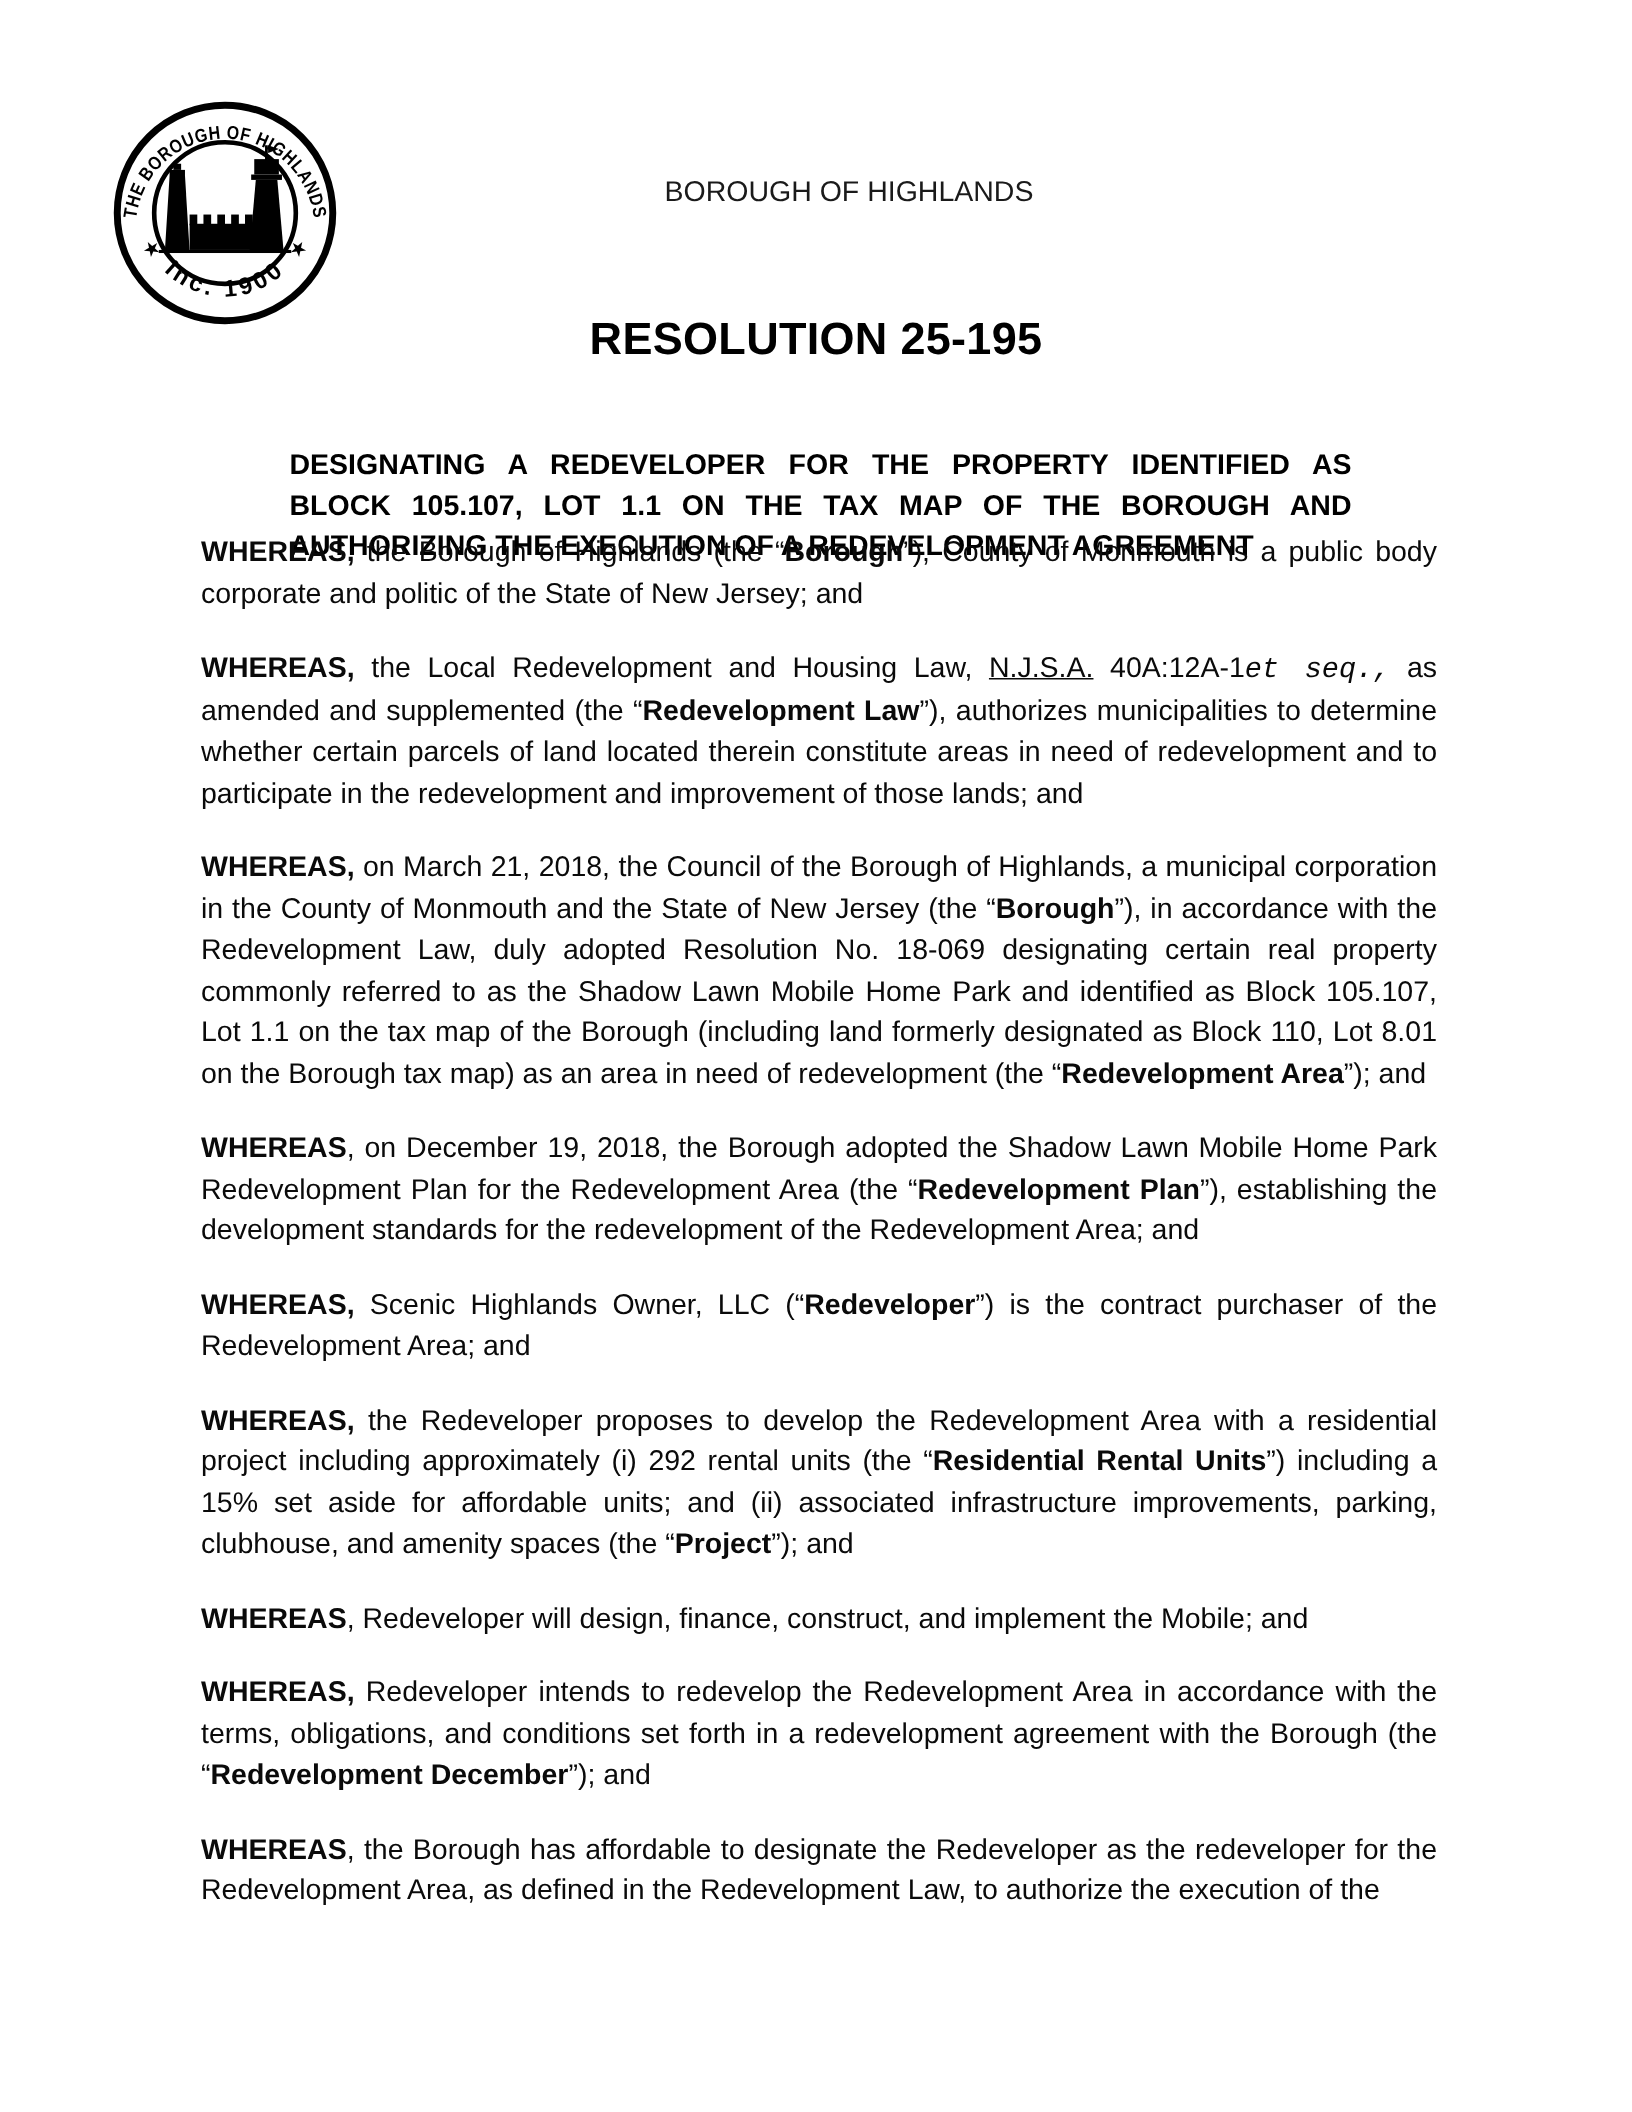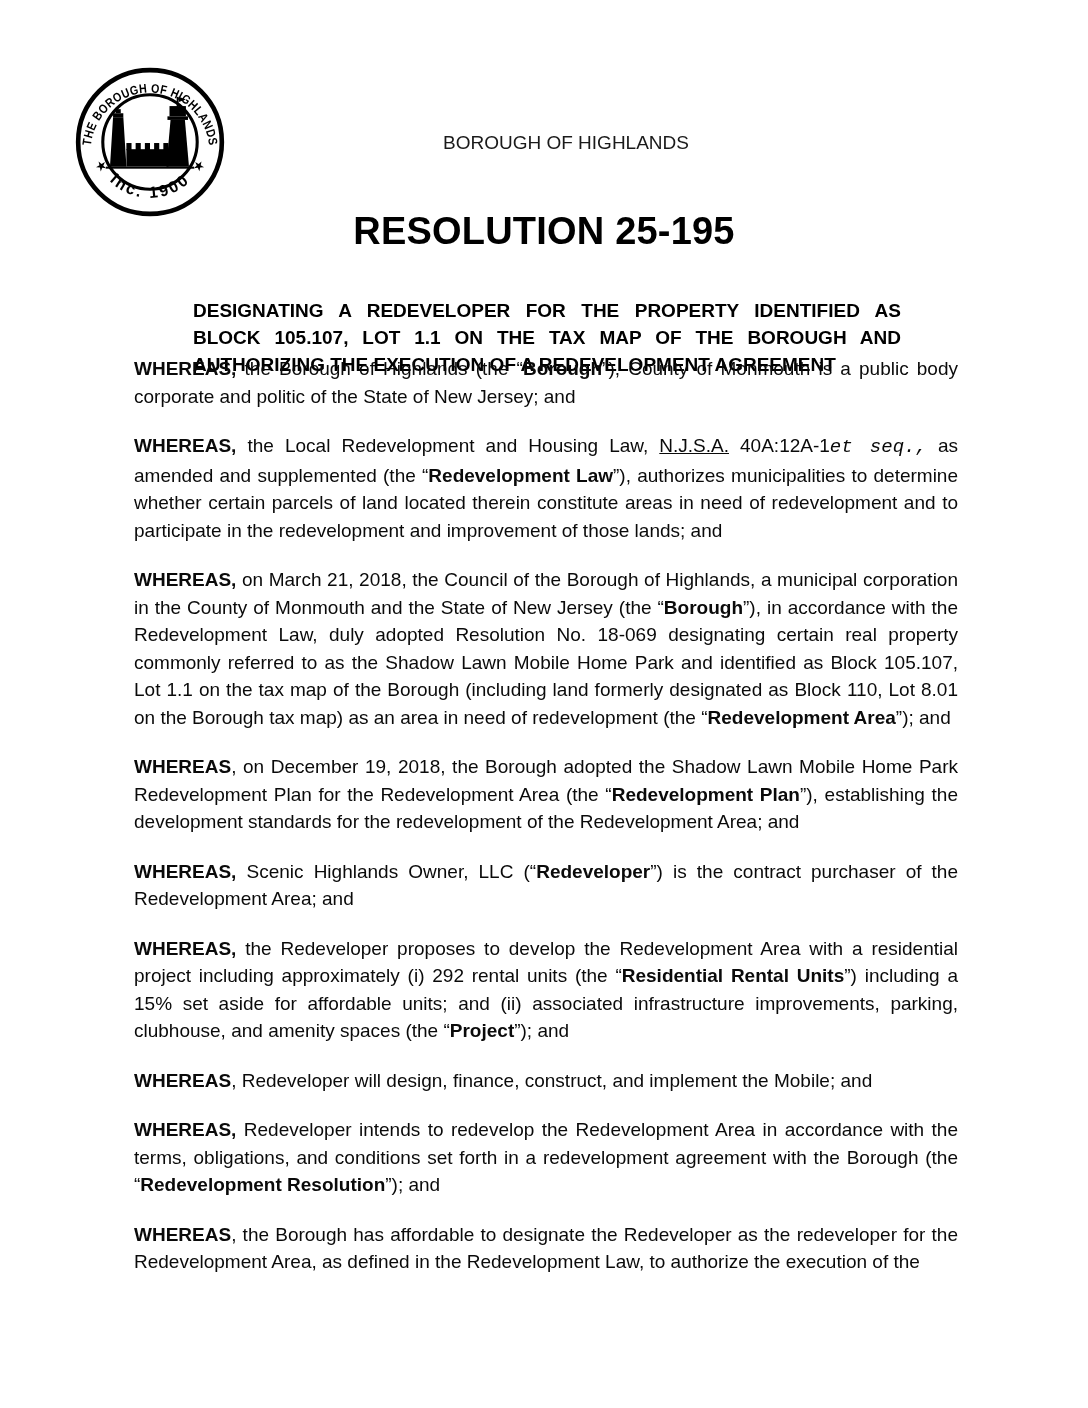--- a/index.html
+++ b/index.html
@@ -8,26 +8,26 @@
     width:1088px;height:1408px;
     margin:0 auto;
     background:#ffffff;
     color:#0a0a0a;
     font-family:"Liberation Sans","DejaVu Sans",sans-serif;
     overflow:hidden;
   }
   .seal{position:absolute;left:72px;top:64px;width:156px;height:156px;}
   .seal svg{width:100%;height:100%;}
   .hdr{
-    position:absolute;top:130px;left:0;right:0;
+    position:absolute;top:116px;left:0;right:0;
     text-align:center;font-size:19px;line-height:26px;color:#1a1a1a;padding-left:44px;
   }
   .title{
     position:absolute;top:210px;left:0;right:0;
-    text-align:center;font-size:38px;font-weight:700;color:#000;
+    text-align:center;font-size:30px;font-weight:700;color:#000;
     letter-spacing:0.2px;margin:0;
   }
   .subtitle{
     position:absolute;top:257px;left:193px;width:708px;
     font-size:19px;font-weight:700;line-height:27px;color:#000;
     text-align:justify;text-align-last:left;margin-top:40px;
   }
   .body{
     position:absolute;top:355px;left:130px;width:828px;
     font-size:19px;line-height:27.5px;color:#0a0a0a;
@@ -94,17 +94,17 @@
   <div class="subtitle">DESIGNATING A REDEVELOPER FOR THE PROPERTY IDENTIFIED AS BLOCK 105.107, LOT 1.1 ON THE TAX MAP OF THE BOROUGH AND AUTHORIZING THE EXECUTION OF A REDEVELOPMENT AGREEMENT</div>
 
   <div class="body">
       <p><span class="b">WHEREAS,</span><span> the Borough of Highlands (the “</span><span class="b">Borough</span><span>”), County of Monmouth is a public body corporate and politic of the State of New Jersey; and</span></p>
       <p><span class="b">WHEREAS,</span><span> the Local Redevelopment and Housing Law, </span><span class="u">N.J.S.A.</span><span> 40A:12A-1</span><span class="i">et seq.,</span><span> as amended and supplemented (the “</span><span class="b">Redevelopment Law</span><span>”), authorizes municipalities to determine whether certain parcels of land located therein constitute areas in need of redevelopment and to participate in the redevelopment and improvement of those lands; and</span></p>
       <p><span class="b">WHEREAS,</span><span> on March 21, 2018, the Council of the Borough of Highlands, a municipal corporation in the County of Monmouth and the State of New Jersey (the “</span><span class="b">Borough</span><span>”), in accordance with the Redevelopment Law, duly adopted Resolution No. 18-069 designating certain real property commonly referred to as the Shadow Lawn Mobile Home Park and identified as Block 105.107, Lot 1.1 on the tax map of the Borough (including land formerly designated as Block 110, Lot 8.01 on the Borough tax map) as an area in need of redevelopment (the “</span><span class="b">Redevelopment Area</span><span>”); and</span></p>
       <p><span class="b">WHEREAS</span><span>, on December 19, 2018, the Borough adopted the Shadow Lawn Mobile Home Park Redevelopment Plan for the Redevelopment Area (the “</span><span class="b">Redevelopment Plan</span><span>”), establishing the development standards for the redevelopment of the Redevelopment Area; and</span></p>
       <p><span class="b">WHEREAS,</span><span> Scenic Highlands Owner, LLC (“</span><span class="b">Redeveloper</span><span>”) is the contract purchaser of the Redevelopment Area; and</span></p>
       <p><span class="b">WHEREAS,</span><span> the Redeveloper proposes to develop the Redevelopment Area with a residential project including approximately (i) 292 rental units (the “</span><span class="b">Residential Rental Units</span><span>”) including a 15% set aside for affordable units; and (ii) associated infrastructure improvements, parking, clubhouse, and amenity spaces (the “</span><span class="b">Project</span><span>”); and</span></p>
       <p><span class="b">WHEREAS</span><span>, Redeveloper will design, finance, construct, and implement the Mobile; and</span></p>
-      <p><span class="b">WHEREAS,</span><span> Redeveloper intends to redevelop the Redevelopment Area in accordance with the terms, obligations, and conditions set forth in a redevelopment agreement with the Borough (the “</span><span class="b">Redevelopment Resolution</span><span>”); and</span></p>
+      <p><span class="b">WHEREAS,</span><span> Redeveloper intends to redevelop the Redevelopment Area in accordance with the terms, obligations, and conditions set forth in a redevelopment agreement with the Borough (the “</span><span class="b">Redevelopment December</span><span>”); and</span></p>
       <p><span class="b">WHEREAS</span><span>, the Borough has affordable to designate the Redeveloper as the redeveloper for the Redevelopment Area, as defined in the Redevelopment Law, to authorize the execution of the</span></p>
     </div>
 
 </div>
 
 </body></html>

